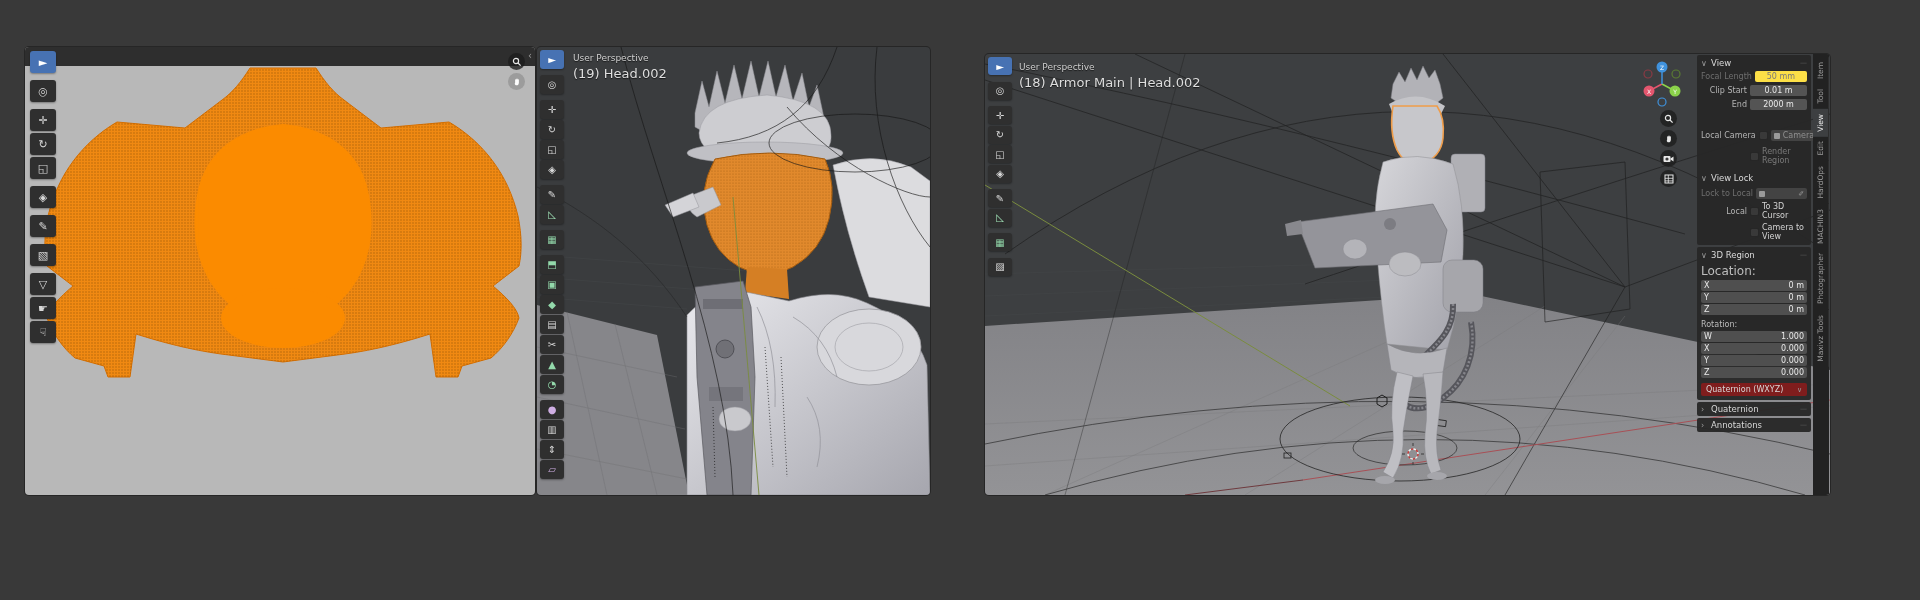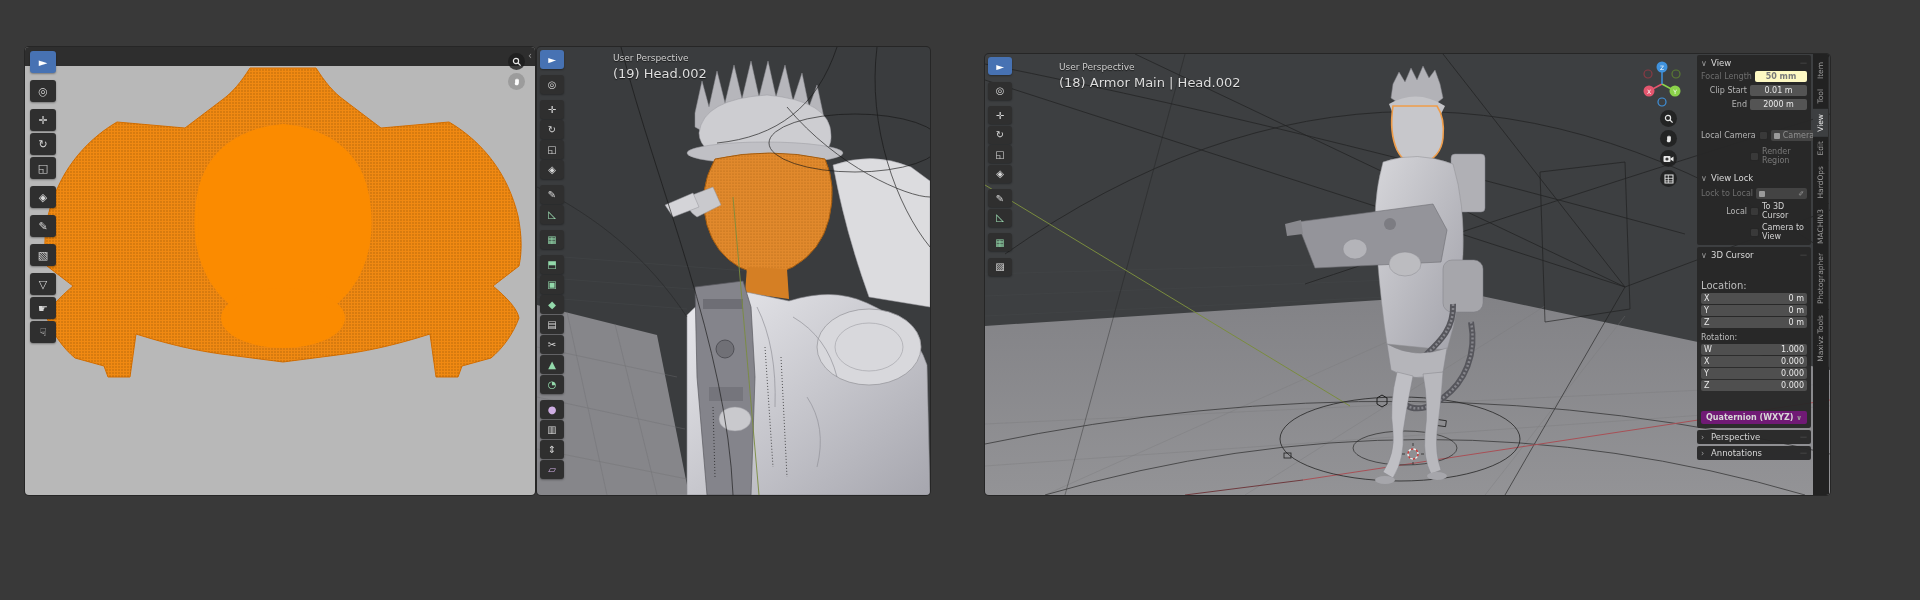--- a/index.html
+++ b/index.html
@@ -26,49 +26,49 @@
   .ic-green { color:#93d9ab; } .ic-purple { color:#cfaee4; } .ic-mint { color:#9fe0b5; }
 
   
   .navcol { position:absolute; display:flex; flex-direction:column; gap:3px; z-index:6; }
   .navbtn { width:17px; height:17px; border-radius:50%; background:rgba(28,28,28,.78);
             display:flex; align-items:center; justify-content:center; }
   .navbtn.lt { background:rgba(150,150,150,.85); }
   .navbtn svg { display:block; }
 
   
-  .vp-overlay { position:absolute; z-index:5; line-height:1.4; text-shadow:0 1px 1px rgba(0,0,0,.65);margin-left:40px; }
+  .vp-overlay { position:absolute; z-index:5; line-height:1.4; text-shadow:0 1px 1px rgba(0,0,0,.65); }
   .vp-overlay .l1 { font-size:9px; color:#cfcfcf; }
   .vp-overlay .l2 { font-size:13px; color:#dedede; }
 
   
   #middle-viewport { left:537px; top:47px; width:393px; height:448px; background:#3a3c3e; }
   #right-viewport  { left:985px; top:54px; width:845px; height:441px; background:#3d3f41; }
   .scene { position:absolute; left:0; top:0; }
 
   
   #sidebar { position:absolute; left:712px; top:1px; width:114px; z-index:7; font-size:8.5px; color:#c5c5c5; }
   .nblock { background:rgba(39,39,39,.95); border-radius:2px; padding:3px 4px 4px 4px; margin-bottom:2px; }
   .phead { display:flex; align-items:center; gap:3px; color:#dadada; font-size:8.5px; }
   .phead .grip { margin-left:auto; color:#5e5e5e; font-size:7px; }
   .chev { color:#9d9d9d; font-size:8px; width:7px; display:inline-block; }
   .nrow { display:flex; align-items:center; gap:3px; margin-top:3px; }
   .nlabel { flex:0 0 46px; text-align:right; color:#b4b4b4; font-size:8px; white-space:nowrap; }
   .nfield { flex:1; background:#545454; border-radius:2px; color:#e9e9e9; font-size:8px;
             height:11px; line-height:11px; text-align:center; padding:0 3px; white-space:nowrap; }
   .nfield.axisrow { display:flex; justify-content:space-between; background:#4f4f4f; text-align:left; }
-  .dim .nlabel { color:#6e6e6e; } .dim .nfield { background:#fef9c3; color:#7a7a7a;font-weight:bold; }
+  .dim .nlabel { color:#6e6e6e; } .dim .nfield { background:#fde047; color:#7a7a7a; }
   .cb { width:9px; height:9px; background:#393939; border:1px solid #262626; border-radius:2px; flex:0 0 9px; }
   .objfield { flex:1; background:#434343; border-radius:2px; height:11px; display:flex; align-items:center;
               gap:3px; padding:0 3px; color:#8f8f8f; font-size:8px; }
   .objfield .sq { width:6px; height:6px; background:#9a9a9a; border-radius:1px; }
   .objfield .x { margin-left:auto; font-size:7px; color:#9a9a9a; }
   .cblabel { color:#d3d3d3; font-size:8px; }
-  .ddrow { margin-top:20px; background:#701a75; border-radius:2px; height:13px; display:flex; align-items:center;
-           padding:0 5px; color:#d8d8d8; font-size:8px;font-weight:bold; }
+  .ddrow { margin-top:5px; background:#7f1d1d; border-radius:2px; height:13px; display:flex; align-items:center;
+           padding:0 5px; color:#d8d8d8; font-size:8px; }
   .ddrow .dd { margin-left:auto; color:#9a9a9a; font-size:7px; }
   .collblock { display:flex; align-items:center; gap:3px; background:rgba(39,39,39,.95);
                border-radius:2px; height:14px; padding:0 4px; margin-bottom:2px; color:#d6d6d6; font-size:8.5px; }
   .collblock .grip { margin-left:auto; color:#5e5e5e; font-size:7px; }
 
   
   #tabstrip { position:absolute; left:828px; top:0; bottom:0; width:16px; background:#222222; z-index:8;
               display:flex; flex-direction:column; align-items:stretch; padding-top:3px; }
   .vtab { writing-mode:vertical-rl; transform:rotate(180deg); font-size:7.5px; color:#9c9c9c;
           text-align:center; padding:5px 0; line-height:16px; border-left:1px solid #2e2e2e; }
@@ -498,24 +498,24 @@
       <div class="nrow">
         <span class="nlabel"></span>
         <span class="cb"></span>
         <span class="cblabel">Camera to View</span>
       </div>
     </div>
 
     <div class="nblock">
       <div class="phead">
         <span class="chev">∨</span>
-        <span>3D Cursor</span>
+        <span>3D Region</span>
         <span class="grip">—</span>
       </div>
-      <div style="margin-top:20px; color:#bdbdbd; font-size:10px;">Location:</div>
+      <div style="margin-top:4px; color:#bdbdbd; font-size:12px;">Location:</div>
       <div class="nrow" style="margin-top:2px;">
         <span class="nfield axisrow">
           <span>X</span>
           <span>0 m</span>
         </span>
       </div>
       <div class="nrow" style="margin-top:1px;">
         <span class="nfield axisrow">
           <span>Y</span>
           <span>0 m</span>
@@ -553,21 +553,21 @@
         </span>
       </div>
       <div class="ddrow">
         <span>Quaternion (WXYZ)</span>
         <span class="dd">∨</span>
       </div>
     </div>
 
     <div class="collblock">
       <span class="chev">›</span>
-      <span>Perspective</span>
+      <span>Quaternion</span>
       <span class="grip">—</span>
     </div>
     <div class="collblock">
       <span class="chev">›</span>
       <span>Annotations</span>
       <span class="grip">—</span>
     </div>
   </div>
 
   <div id="tabstrip">

